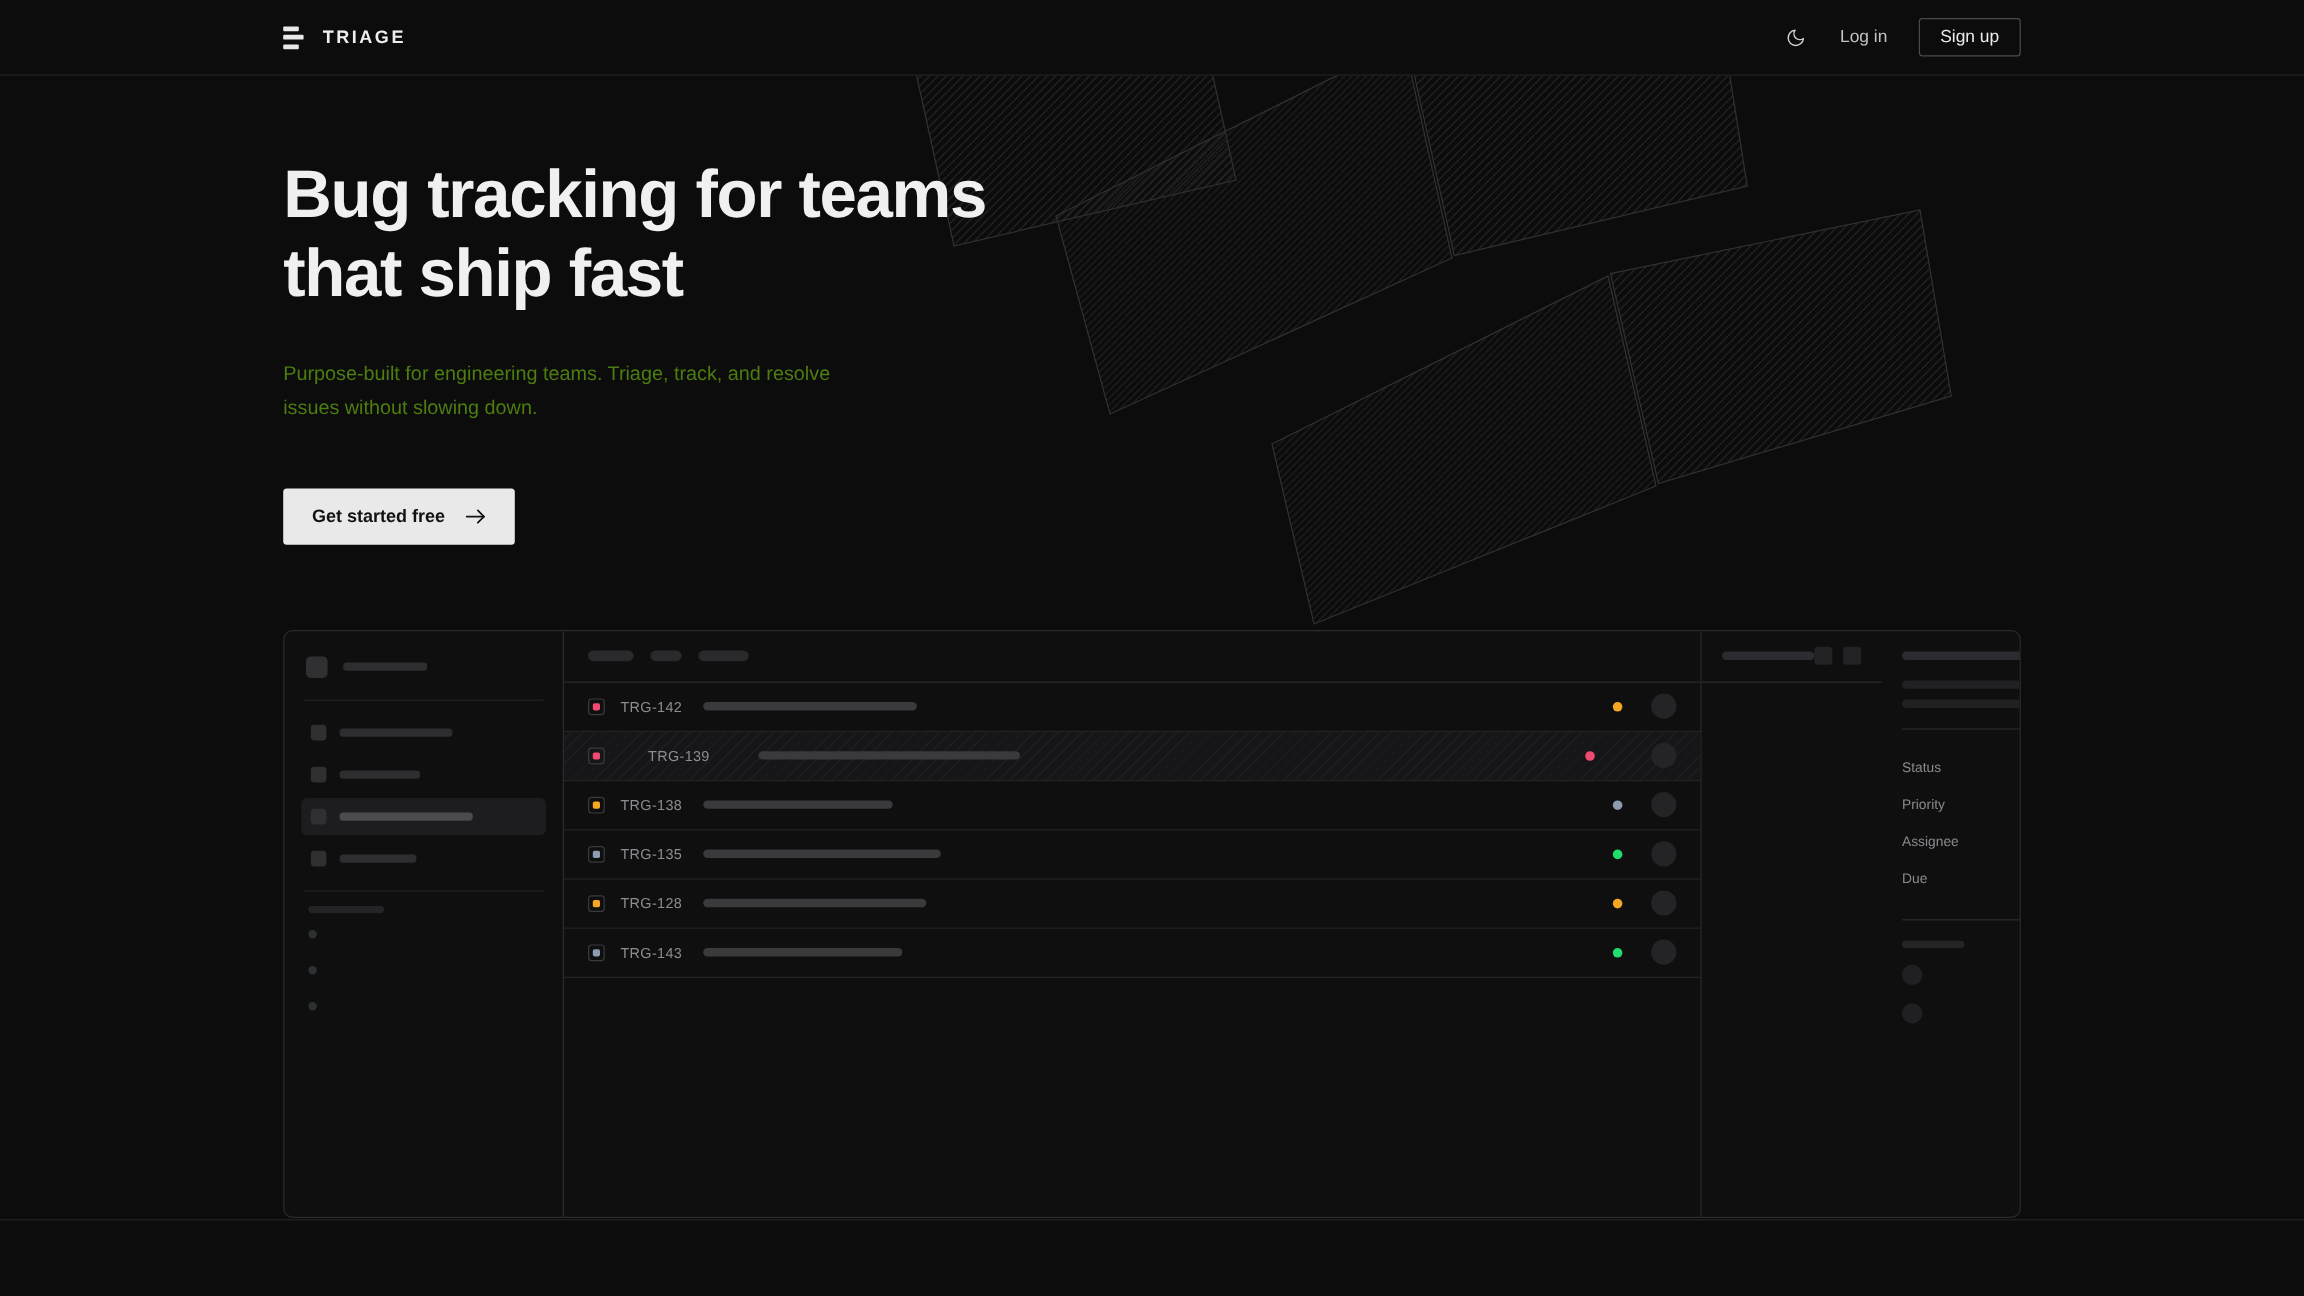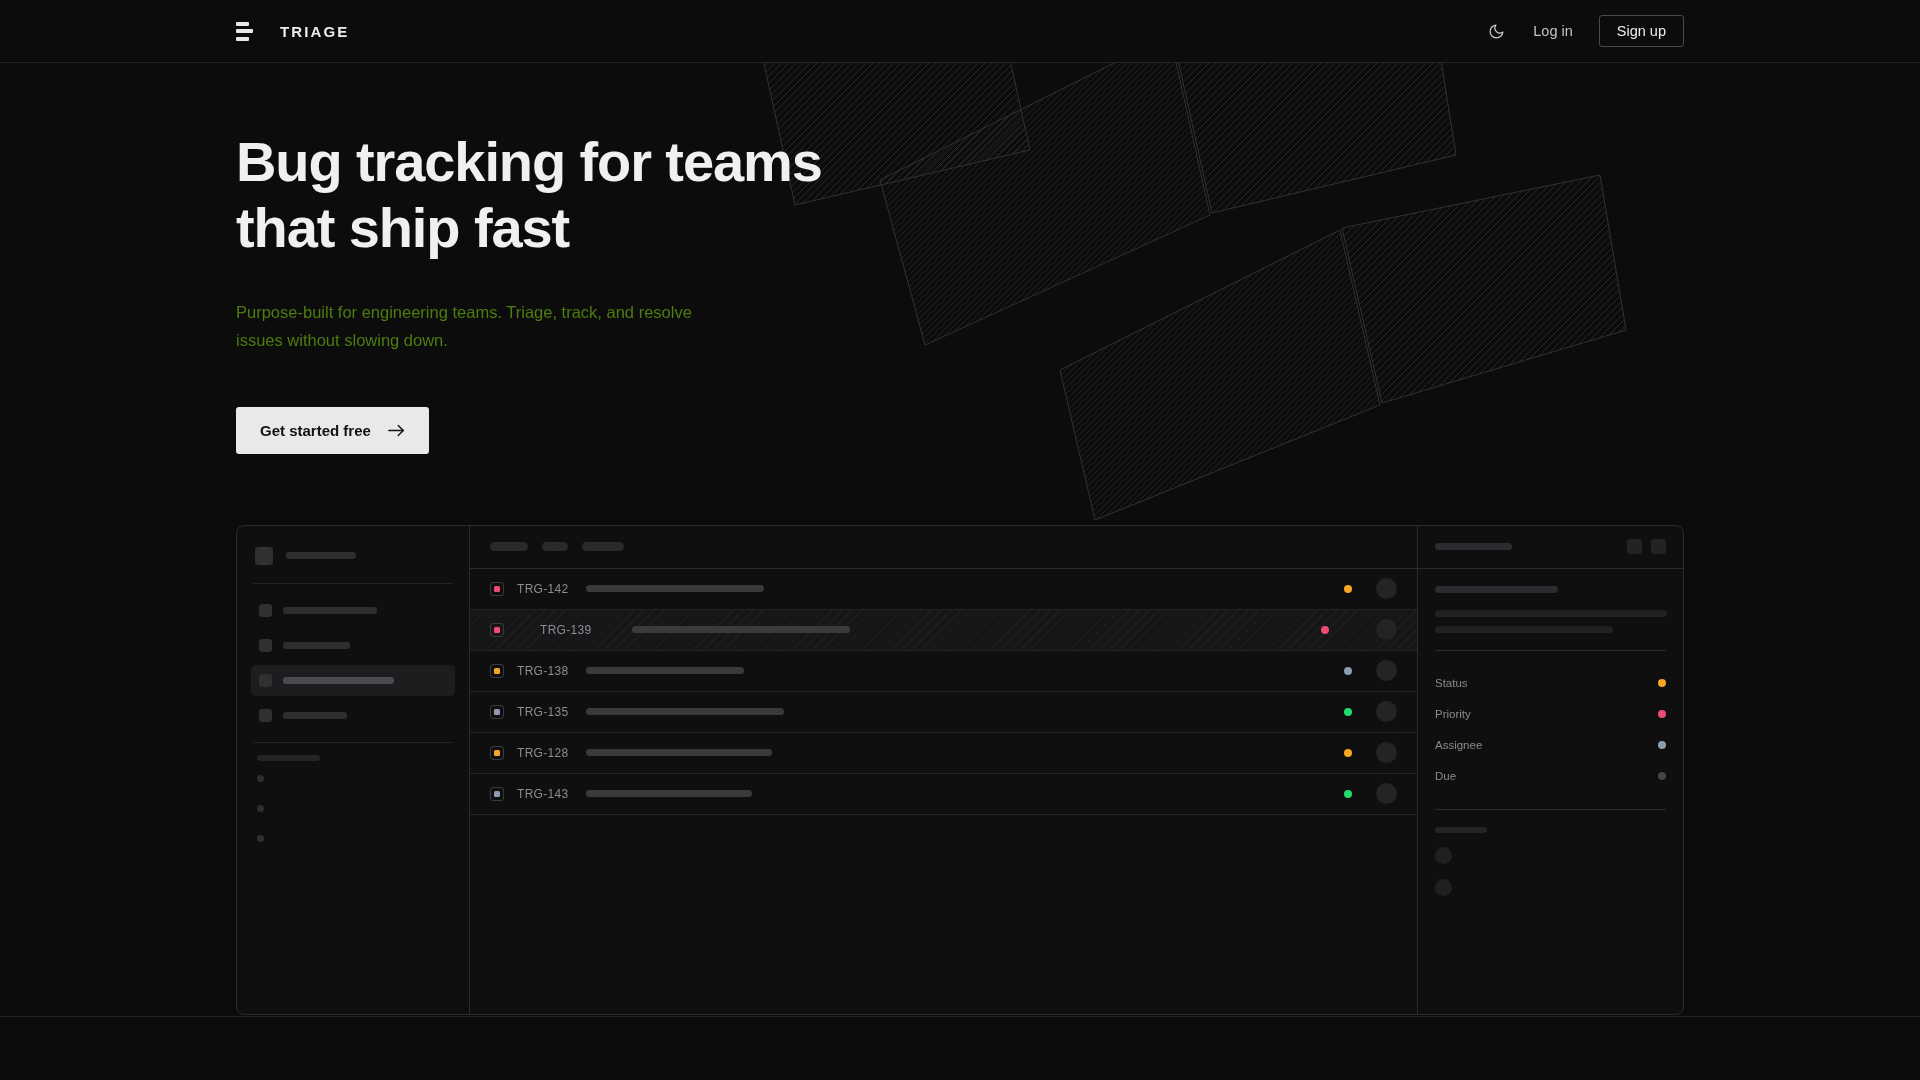--- a/index.html
+++ b/index.html
@@ -40,21 +40,21 @@
     height: 63px;
     border-bottom: 1px solid #232325;
     display: flex;
     align-items: center;
     padding: 0 236px;
     background: #0c0c0d;
   }
   .brand {
     display: flex;
     align-items: center;
-    gap: 27px;
+    gap: 16px;
     cursor: pointer;
   }
   .brand-mark {
     width: 17px;
     height: 19px;
     display: flex;
     flex-direction: column;
     justify-content: space-between;
   }
   .brand-mark i {
@@ -244,21 +244,21 @@
   .rspacer { flex: 1 1 auto; }
   .sdot { width: 8px; height: 8px; border-radius: 50%; flex: 0 0 8px; }
   .avatar { width: 21px; height: 21px; border-radius: 50%; background: #242427; flex: 0 0 21px; margin-left: 11px; }
 
   
   .mk-detail {
     width: 266px;
     flex: 0 0 266px;
     border-left: 1px solid #2b2b2d;
     display: flex;
-    flex-direction: column;
+    flex-direction: row;
   }
   .mk-dhead {
     height: 43px;
     flex: 0 0 43px;
     border-bottom: 1px solid #2b2b2d;
     display: flex;
     align-items: center;
     padding: 0 17px;
   }
   .dhead-actions { margin-left: auto; display: flex; gap: 9px; }

